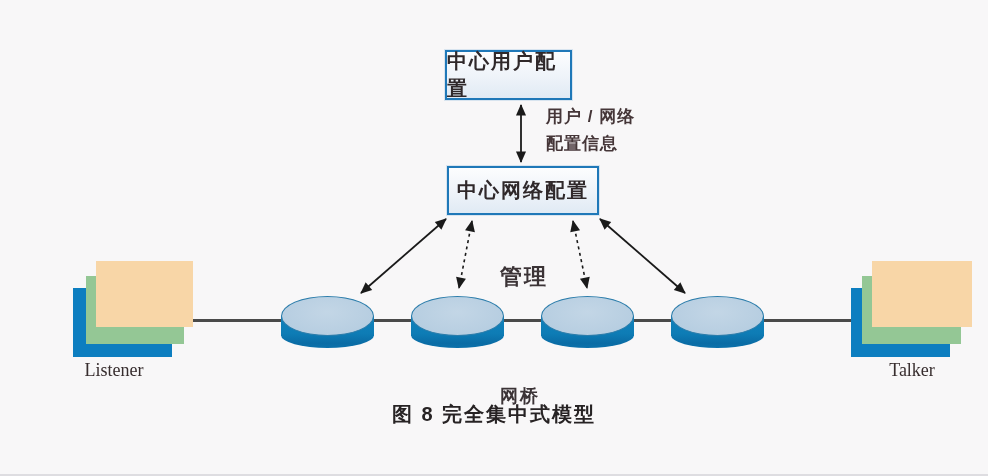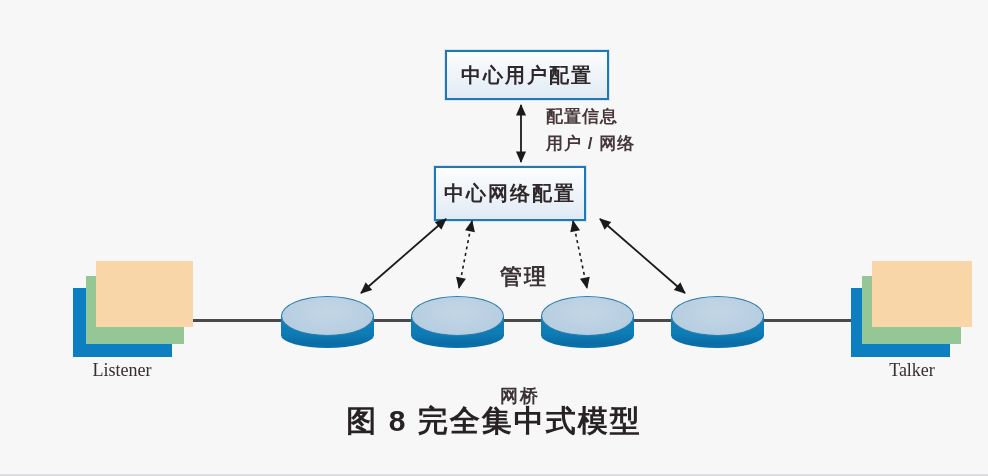--- a/index.html
+++ b/index.html
@@ -17,39 +17,39 @@
   .cfg-box{
     position:absolute;
     box-sizing:border-box;
     border:2px solid #1f78b8;
     background:linear-gradient(180deg,#fcfdfe 0%,#eef3f9 55%,#e0eaf4 100%);
     box-shadow:0 0 0 1px rgba(120,170,210,.25);
     display:flex;align-items:center;justify-content:center;
     font-size:20px;font-weight:700;color:#2f282a;
     letter-spacing:2px;
   }
-  .box-top{left:445px;top:50px;width:164px;height:50px;}
-  .box-mid{left:434px;top:166px;width:152px;height:55px;text-align:center;}
+  .box-top{left:445px;top:50px;width:127px;height:50px;}
+  .box-mid{left:447px;top:166px;width:152px;height:49px;text-align:center;}
 
   
   .lbl{position:absolute;color:#3b3336;z-index:5;}
   .link-label{left:546px;top:103px;font-size:17px;line-height:27px;font-weight:700;letter-spacing:1px;color:#453638;}
   .manage-label{left:500px;top:262px;font-size:22px;font-weight:700;letter-spacing:2px;}
   .bridge-label{left:500px;top:356px;font-size:18px;font-weight:700;letter-spacing:2px;margin-top:28px;}
   .caption{
     position:absolute;left:0;top:401px;width:988px;
-    text-align:center;font-size:30px;font-weight:700;color:#272324;
+    text-align:center;font-size:20px;font-weight:700;color:#272324;
     letter-spacing:2px;z-index:5;
   }
   .endpoint-label{
     position:absolute;z-index:5;
     font-family:"Liberation Serif","DejaVu Serif",serif;
     font-size:18px;color:#372d2e;text-align:center;width:120px;
   }
-  .listener-label{left:62px;top:360px;}
+  .listener-label{left:54px;top:360px;}
   .talker-label{left:852px;top:360px;}
 
   
   .trunk{
     position:absolute;left:193px;top:319px;width:659px;height:3px;
     background:#4a4a4a;z-index:1;
   }
   .bottom-edge{
     position:absolute;left:0;bottom:0;width:988px;height:2px;
     background:#c9c9ce;opacity:.55;z-index:0;
@@ -96,22 +96,22 @@
   <div class="bottom-edge"></div>
 
   <div class="cfg-box box-top">
     <span>中心用户配置</span>
   </div>
   <div class="cfg-box box-mid">
     <span>中心网络配置</span>
   </div>
 
   <div class="lbl link-label">
+    <div>用户 / 网络</div>
     <div>配置信息</div>
-    <div>用户 / 网络</div>
   </div>
   <div class="lbl manage-label">管理</div>
   <div class="lbl bridge-label">网桥</div>
   <div class="caption">图 8  完全集中式模型</div>
 
   <div class="cyl" style="left:281px;top:296px;">
     <div class="cyl-body"></div>
     <div class="cyl-top"></div>
   </div>
   <div class="cyl" style="left:411px;top:296px;">

